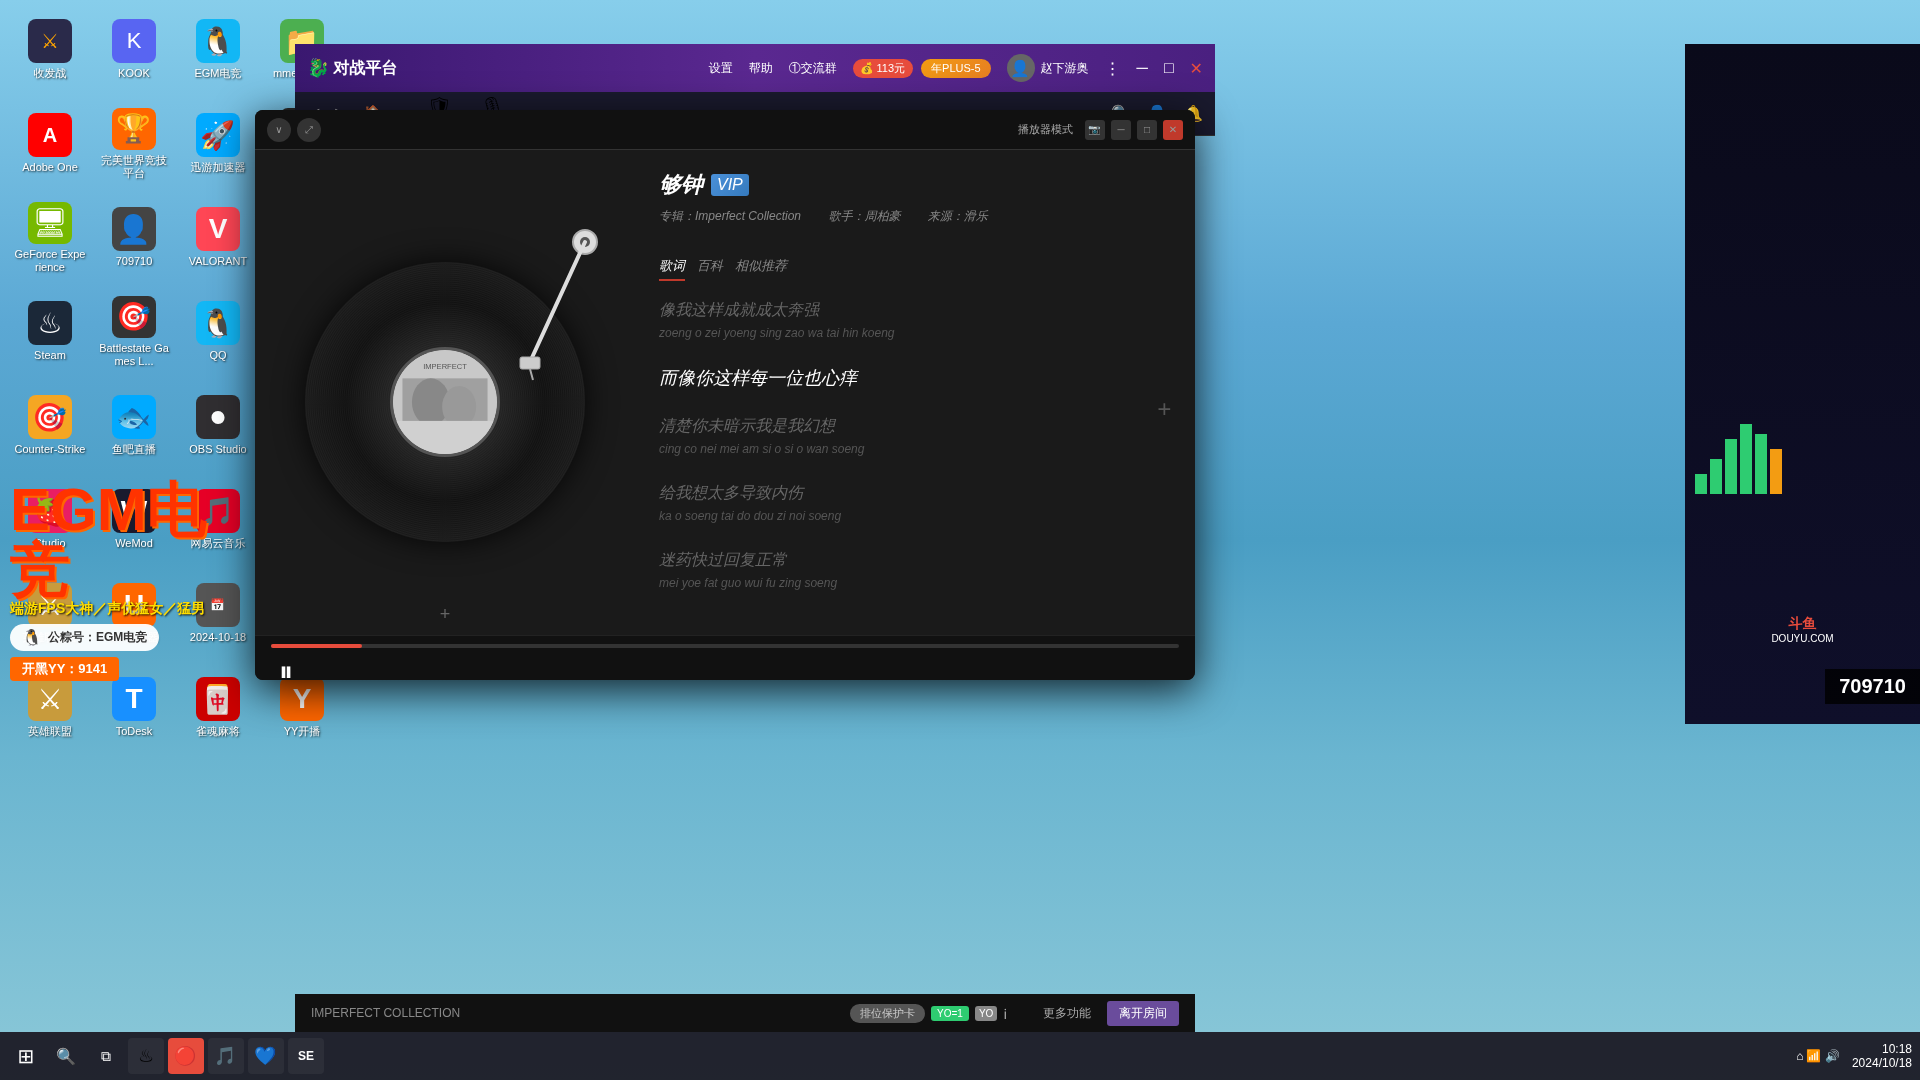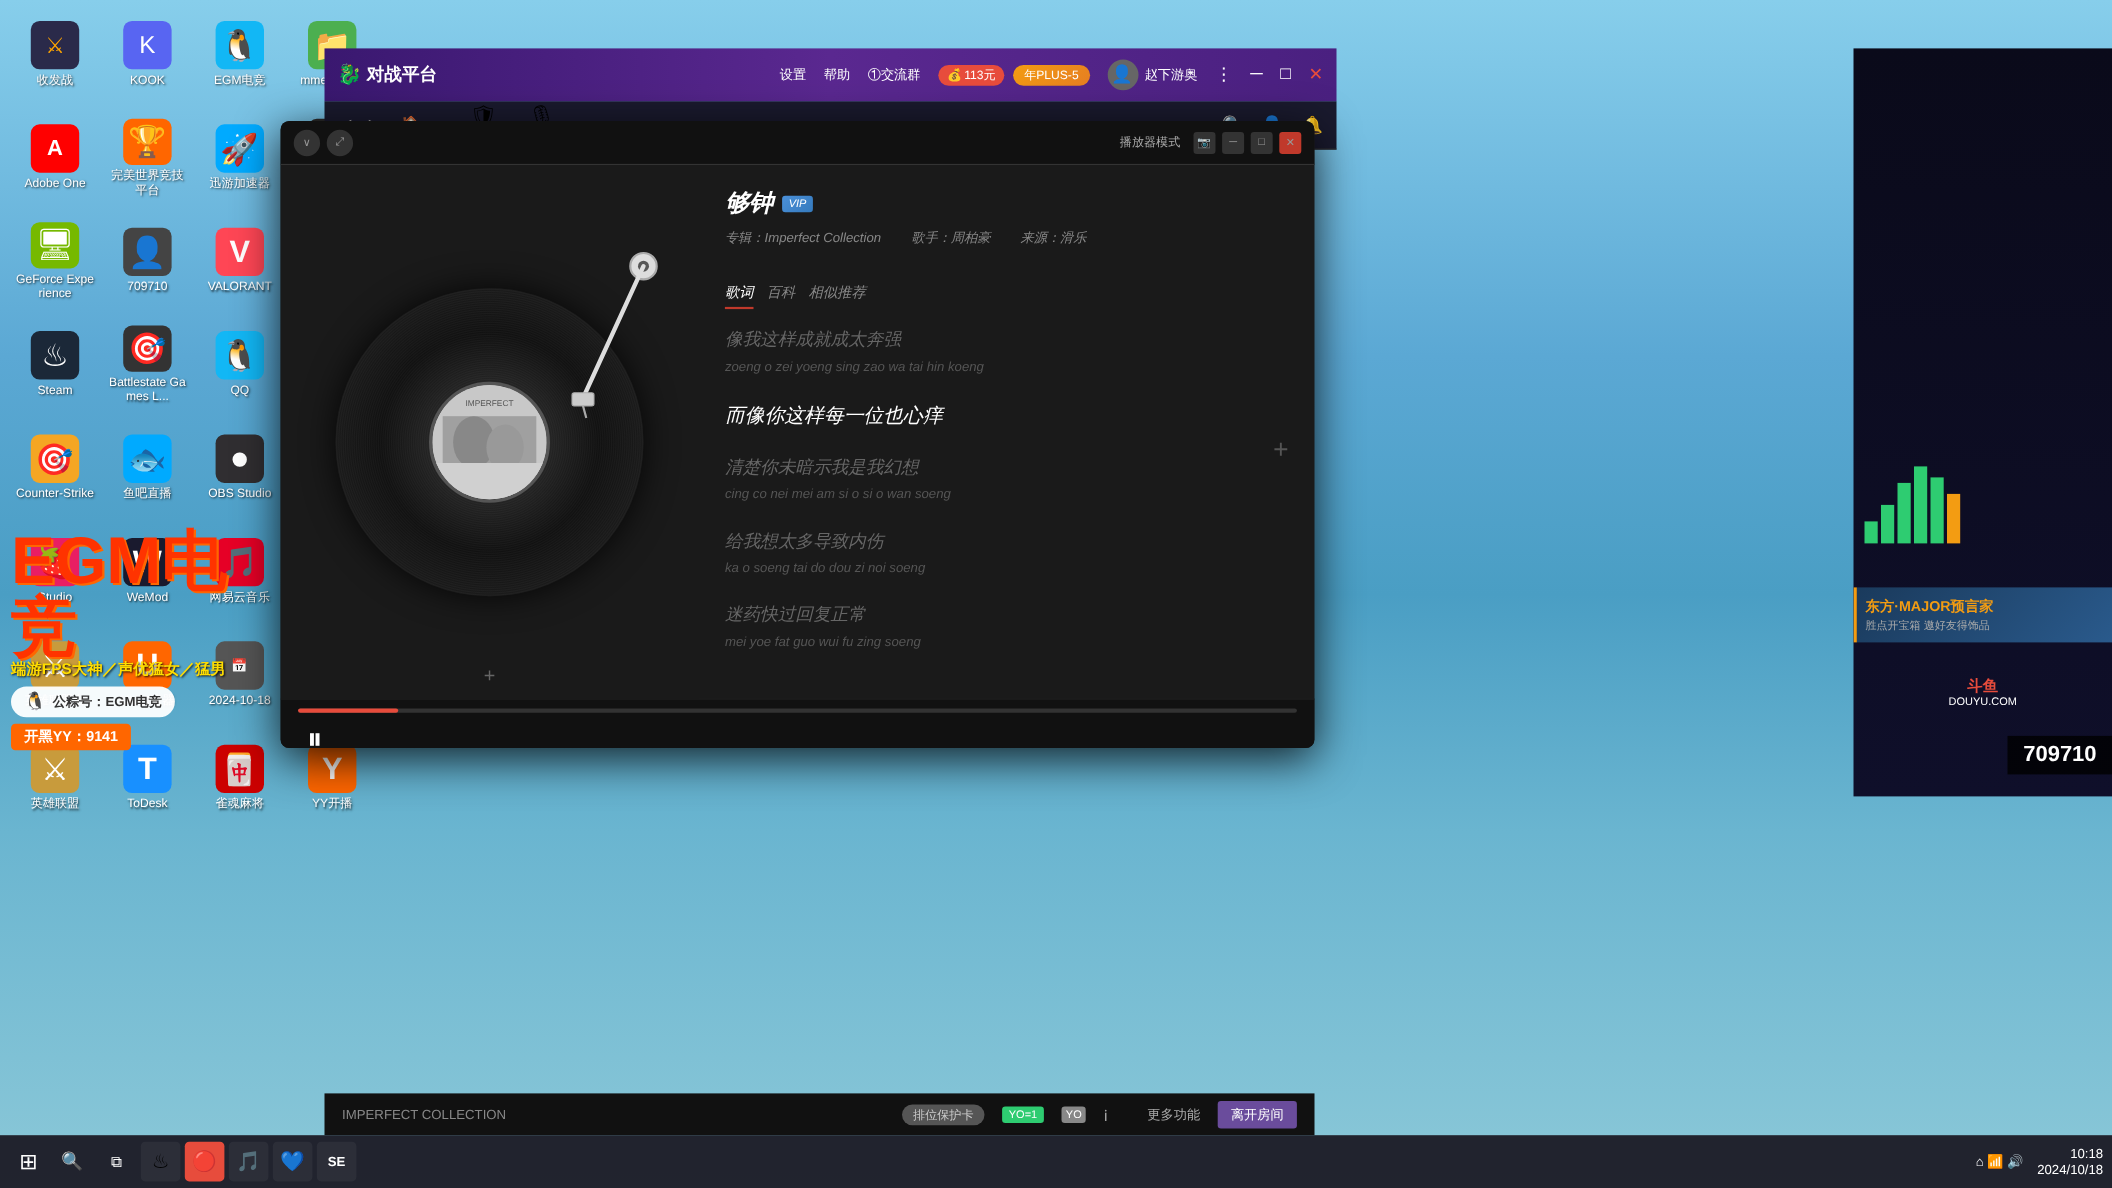--- a/index.html
+++ b/index.html
@@ -195,21 +195,21 @@
     }
 
     .song-title {
       color: white;
       font-size: 22px;
       font-weight: bold;
     }
 
     .vip-badge {
       background: linear-gradient(135deg, #4a90d9, #357abd);
-      color: white; font-size: 10px;
+      color: white; font-size: 16px;
       padding: 2px 6px; border-radius: 3px;
     }
 
     .song-meta {
       color: #888; font-size: 12px;
       margin-bottom: 12px;
     }
 
     .song-meta span { margin-right: 12px; }
 
@@ -598,45 +598,41 @@
     <div class="controls-row">
 
       <div style="color:white;font-size:28px;cursor:pointer;margin:0 8px;">⏸</div>
 
     </div>
   </div>
 </div>
 
 <div style="position:absolute;bottom:48px;left:295px;width:900px;height:38px;background:#111;z-index:47;display:flex;align-items:center;padding:0 16px;gap:16px;">
   <span style="color:#888;font-size:12px;">IMPERFECT COLLECTION</span>
-  <div style="display:flex;align-items:center;gap:16px;margin-left:auto;">
+  <div style="display:flex;align-items:center;gap:6px;margin-left:auto;">
     <div style="background:#555;border-radius:10px;padding:2px 10px;color:#ccc;font-size:11px;cursor:pointer;">排位保护卡</div>
     <div style="background:#2ecc71;border-radius:3px;padding:2px 6px;color:white;font-size:10px;">YO=1</div>
     <div style="background:#888;border-radius:3px;padding:2px 4px;color:white;font-size:10px;">YO</div>
     <span style="color:#aaa;font-size:14px;cursor:pointer;">ℹ</span>
   </div>
   <div style="color:#aaa;font-size:12px;cursor:pointer;margin-left:20px;">更多功能</div>
   <div style="background:#6a4c9c;color:white;font-size:12px;padding:4px 12px;border-radius:3px;cursor:pointer;">离开房间</div>
 </div>
 
 <div style="position:absolute;top:44px;right:0;width:235px;height:680px;background:linear-gradient(180deg,#0a0a1a 0%,#0f0f2a 100%);z-index:46;overflow:hidden;">
 
   <div style="position:absolute;bottom:230px;left:10px;display:flex;align-items:flex-end;gap:3px;height:80px;">
     <div style="width:12px;height:20px;background:#2ecc71;"></div>
     <div style="width:12px;height:35px;background:#2ecc71;"></div>
     <div style="width:12px;height:55px;background:#2ecc71;"></div>
     <div style="width:12px;height:70px;background:#2ecc71;"></div>
     <div style="width:12px;height:60px;background:#2ecc71;"></div>
     <div style="width:12px;height:45px;background:#f39c12;"></div>
   </div>
 
-  <div style="position:absolute;bottom:140px;left:0;right:0;background:linear-gradient(135deg,#1a3a5c,#2a5a8c);border-left:3px solid #f39c12;padding:8px;color:white;">
-    <div style="font-size:13px;font-weight:bold;color:#f39c12;">东方·MAJOR预言家</div>
-    <div style="font-size:10px;color:#aaa;margin-top:2px;">胜点开宝箱 遨好友得饰品</div>
-  </div>
 
   <div style="position:absolute;bottom:80px;left:50%;transform:translateX(-50%);text-align:center;">
     <div style="color:#e74c3c;font-size:14px;font-weight:900;">斗鱼</div>
     <div style="color:white;font-size:10px;">DOUYU.COM</div>
   </div>
 
   <div style="position:absolute;bottom:20px;right:0;background:rgba(0,0,0,0.8);color:white;font-size:20px;font-weight:bold;padding:6px 14px;">709710</div>
 </div>
 
 <div class="taskbar">

